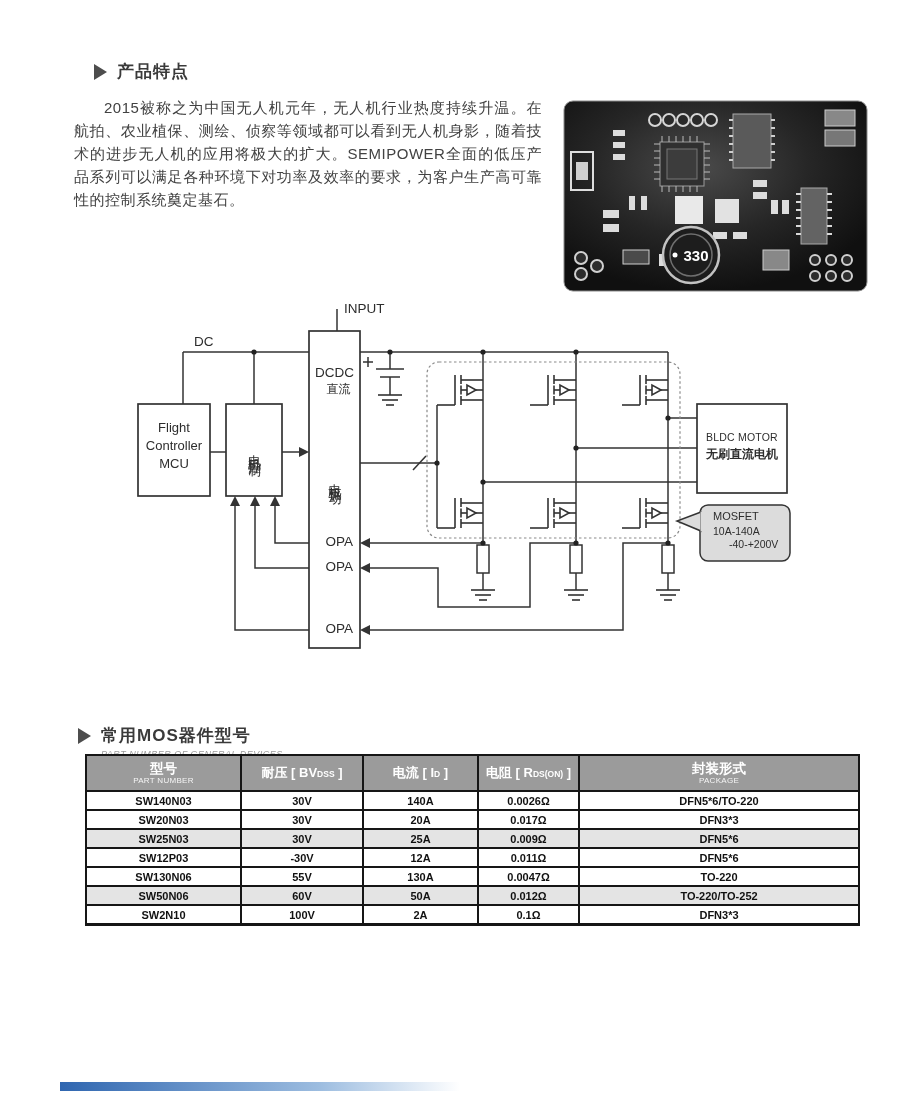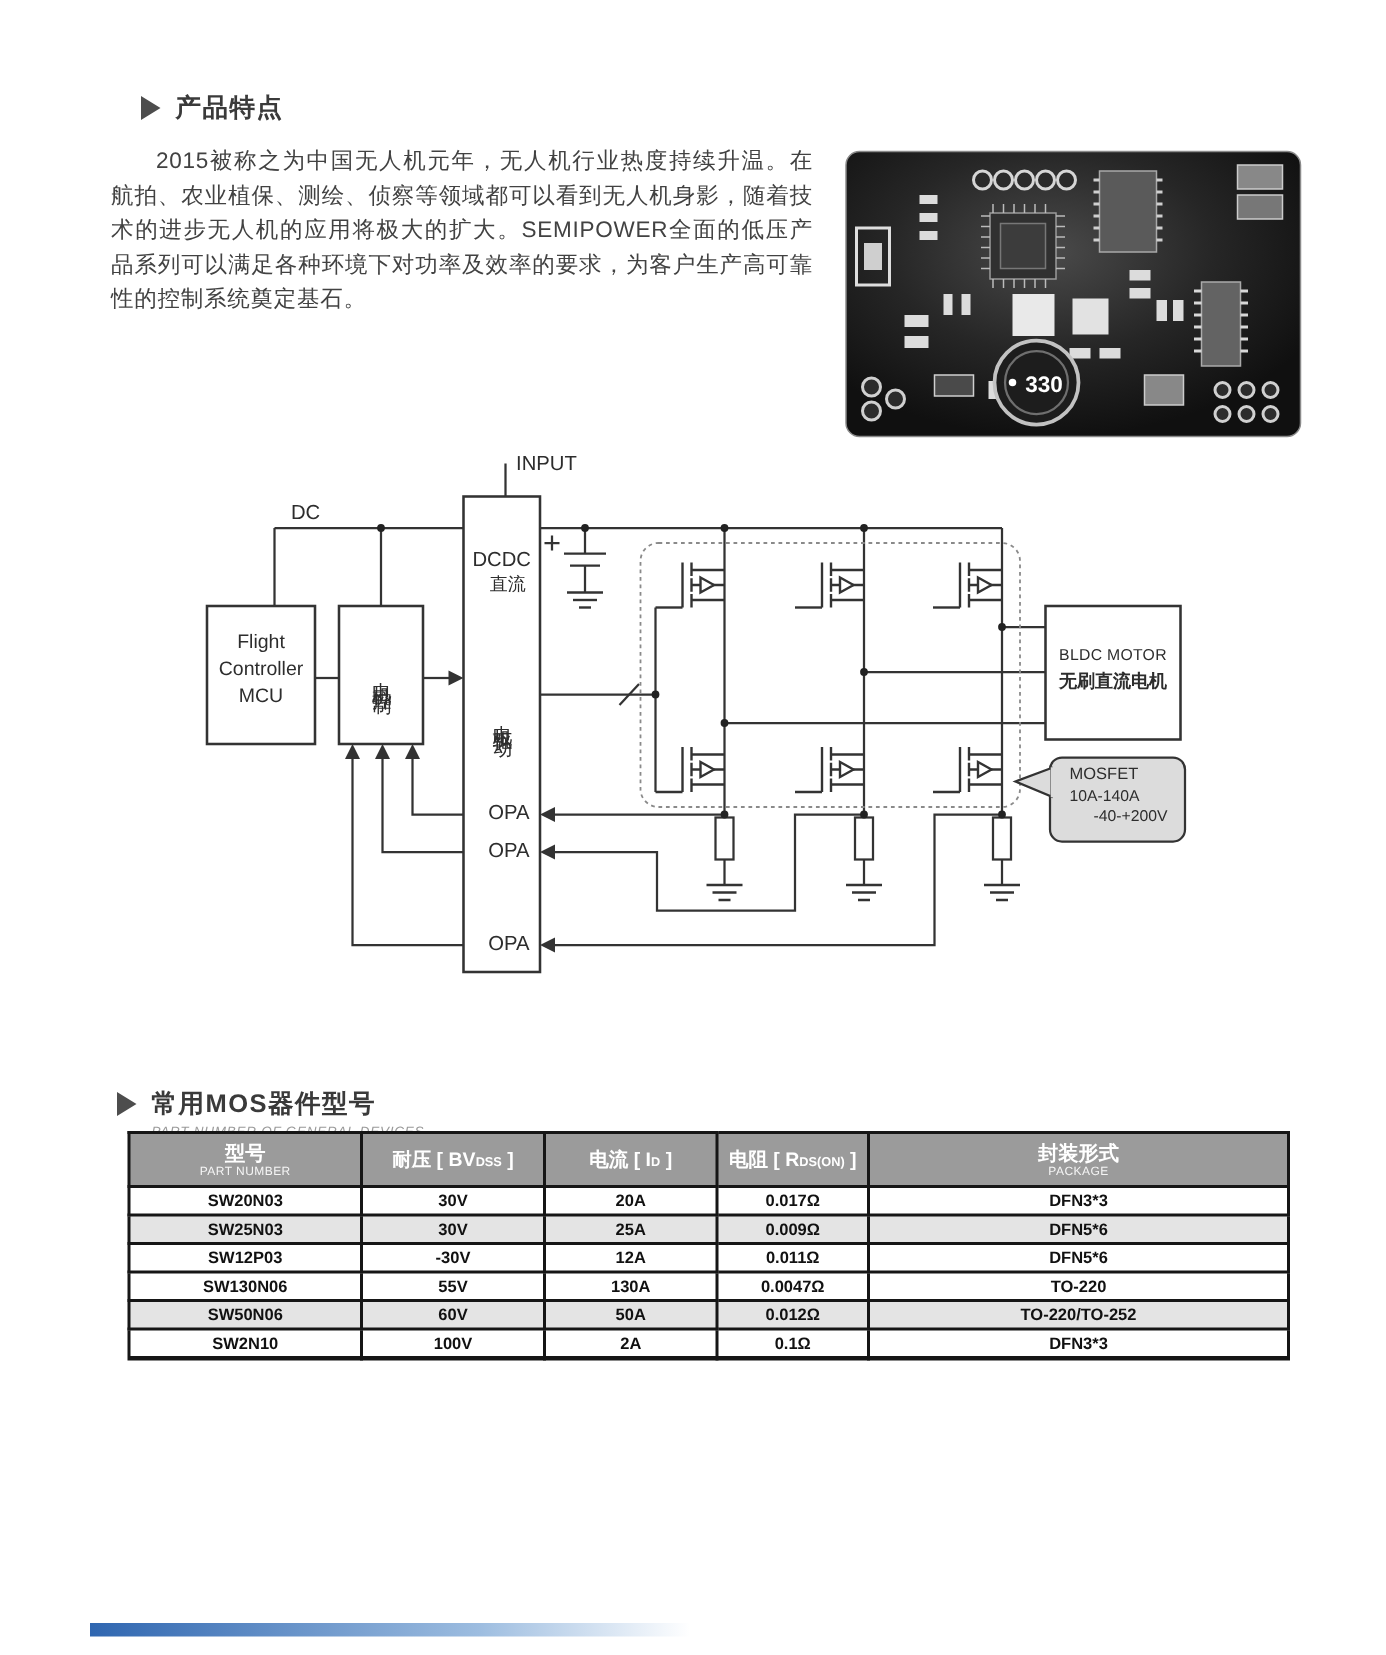--- a/index.html
+++ b/index.html
@@ -319,20 +319,27 @@
       <th><span>电流 [ I</span><span class="subsc">D</span><span> ]</span></th>
       <th><span>电阻 [ R</span><span class="subsc">DS(ON)</span><span> ]</span></th>
       <th>
         <div class="h-cn">封装形式</div>
         <div class="h-en">PACKAGE</div>
       </th>
     </tr>
   </thead>
   <tbody>
       <tr>
+        <td>SW140N03</td>
+        <td>30V</td>
+        <td>140A</td>
+        <td>0.0026Ω</td>
+        <td>DFN5*6/TO-220</td>
+      </tr>
+      <tr>
         <td>SW20N03</td>
         <td>30V</td>
         <td>20A</td>
         <td>0.017Ω</td>
         <td>DFN3*3</td>
       </tr>
       <tr class="alt">
         <td>SW25N03</td>
         <td>30V</td>
         <td>25A</td>

